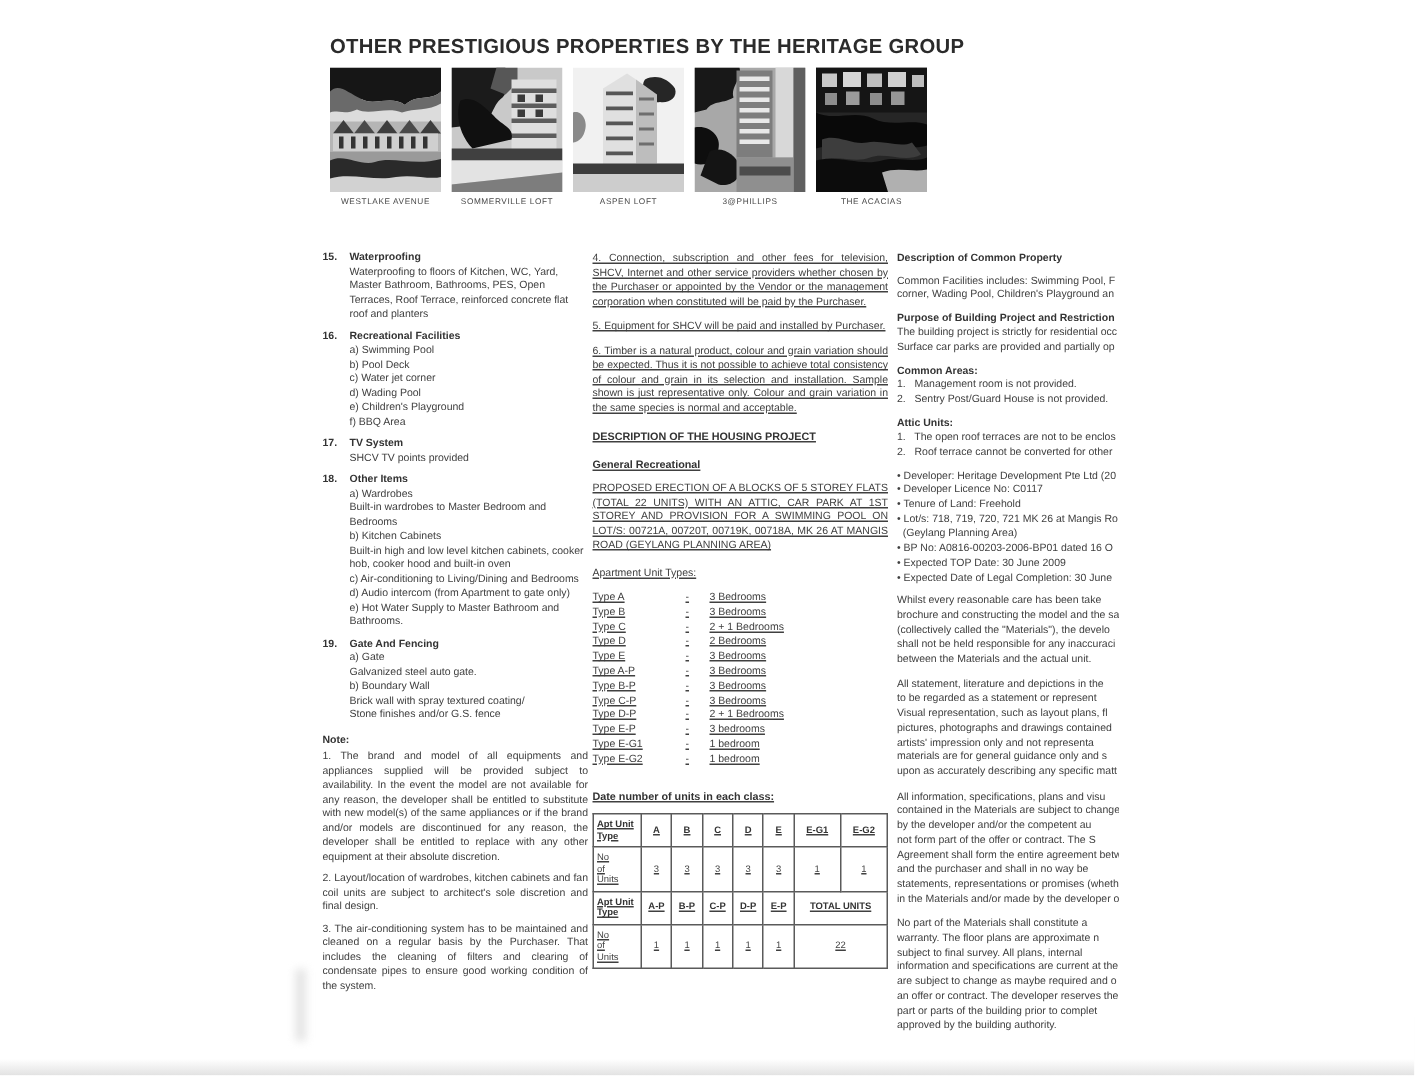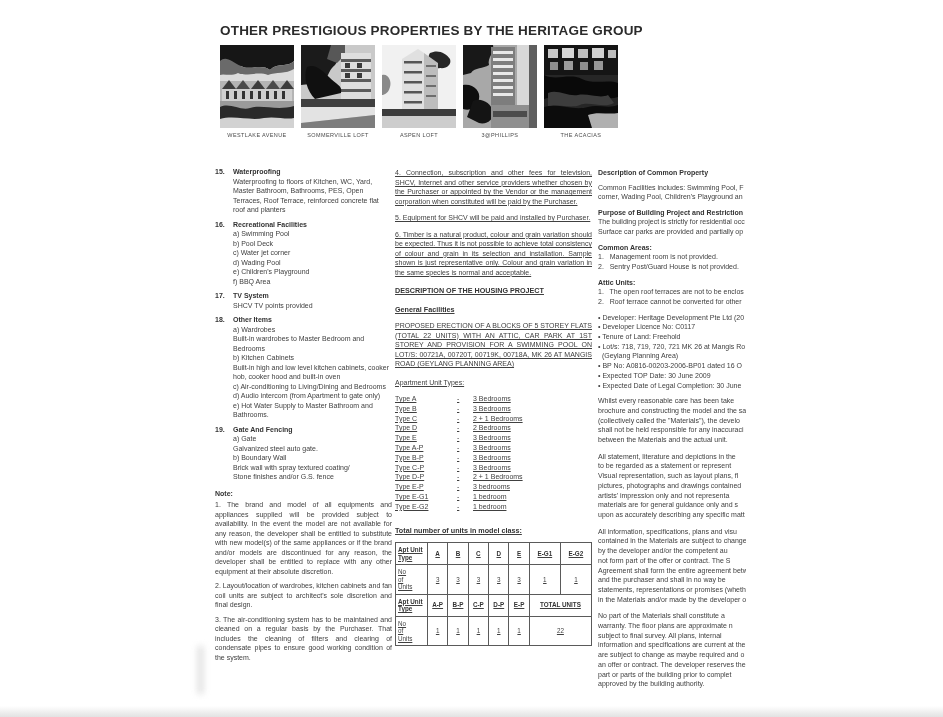--- a/index.html
+++ b/index.html
@@ -236,21 +236,21 @@
   <div class="col col-mid">
     <div>
 
         <p class="mid-p">4. Connection, subscription and other fees for television, SHCV, Internet and other service providers whether chosen by the Purchaser or appointed by the Vendor or the management corporation when constituted will be paid by the Purchaser.</p>
 
         <p class="mid-p">5. Equipment for SHCV will be paid and installed by Purchaser.</p>
 
         <p class="mid-p">6. Timber is a natural product, colour and grain variation should be expected. Thus it is not possible to achieve total consistency of colour and grain in its selection and installation. Sample shown is just representative only. Colour and grain variation in the same species is normal and acceptable.</p>
       </div>
     <div class="mid-h">DESCRIPTION OF THE HOUSING PROJECT</div>
-    <div class="mid-h">General Facilities</div>
+    <div class="mid-h">General Recreational</div>
     <p class="gen-desc">PROPOSED ERECTION OF A BLOCKS OF 5 STOREY FLATS (TOTAL 22 UNITS) WITH AN ATTIC, CAR PARK AT 1ST STOREY AND PROVISION FOR  A SWIMMING POOL ON LOT/S: 00721A, 00720T, 00719K, 00718A, MK 26 AT MANGIS ROAD (GEYLANG PLANNING AREA)</p>
     <div class="mid-sub">Apartment Unit Types:</div>
     <div>
 
         <div class="ut-row">
           <span class="ut-t">Type A</span>
           <span class="ut-dash">-</span>
           <span class="ut-d">3 Bedrooms</span>
         </div>
 
@@ -313,21 +313,21 @@
           <span class="ut-dash">-</span>
           <span class="ut-d">1 bedroom</span>
         </div>
 
         <div class="ut-row">
           <span class="ut-t">Type E-G2</span>
           <span class="ut-dash">-</span>
           <span class="ut-d">1 bedroom</span>
         </div>
       </div>
-    <div class="mid-h" style="margin-top:14px">Total number of units in model class:</div>
+    <div class="mid-h" style="margin-top:14px">Date number of units in each class:</div>
     <table class="units-table">
       <tbody>
           <tr class="hdr">
         <td class="lbl">Apt Unit
 Type</td>
         <td class="c">A</td>
         <td class="c">B</td>
         <td class="c">C</td>
         <td class="c">D</td>
         <td class="c">E</td>

